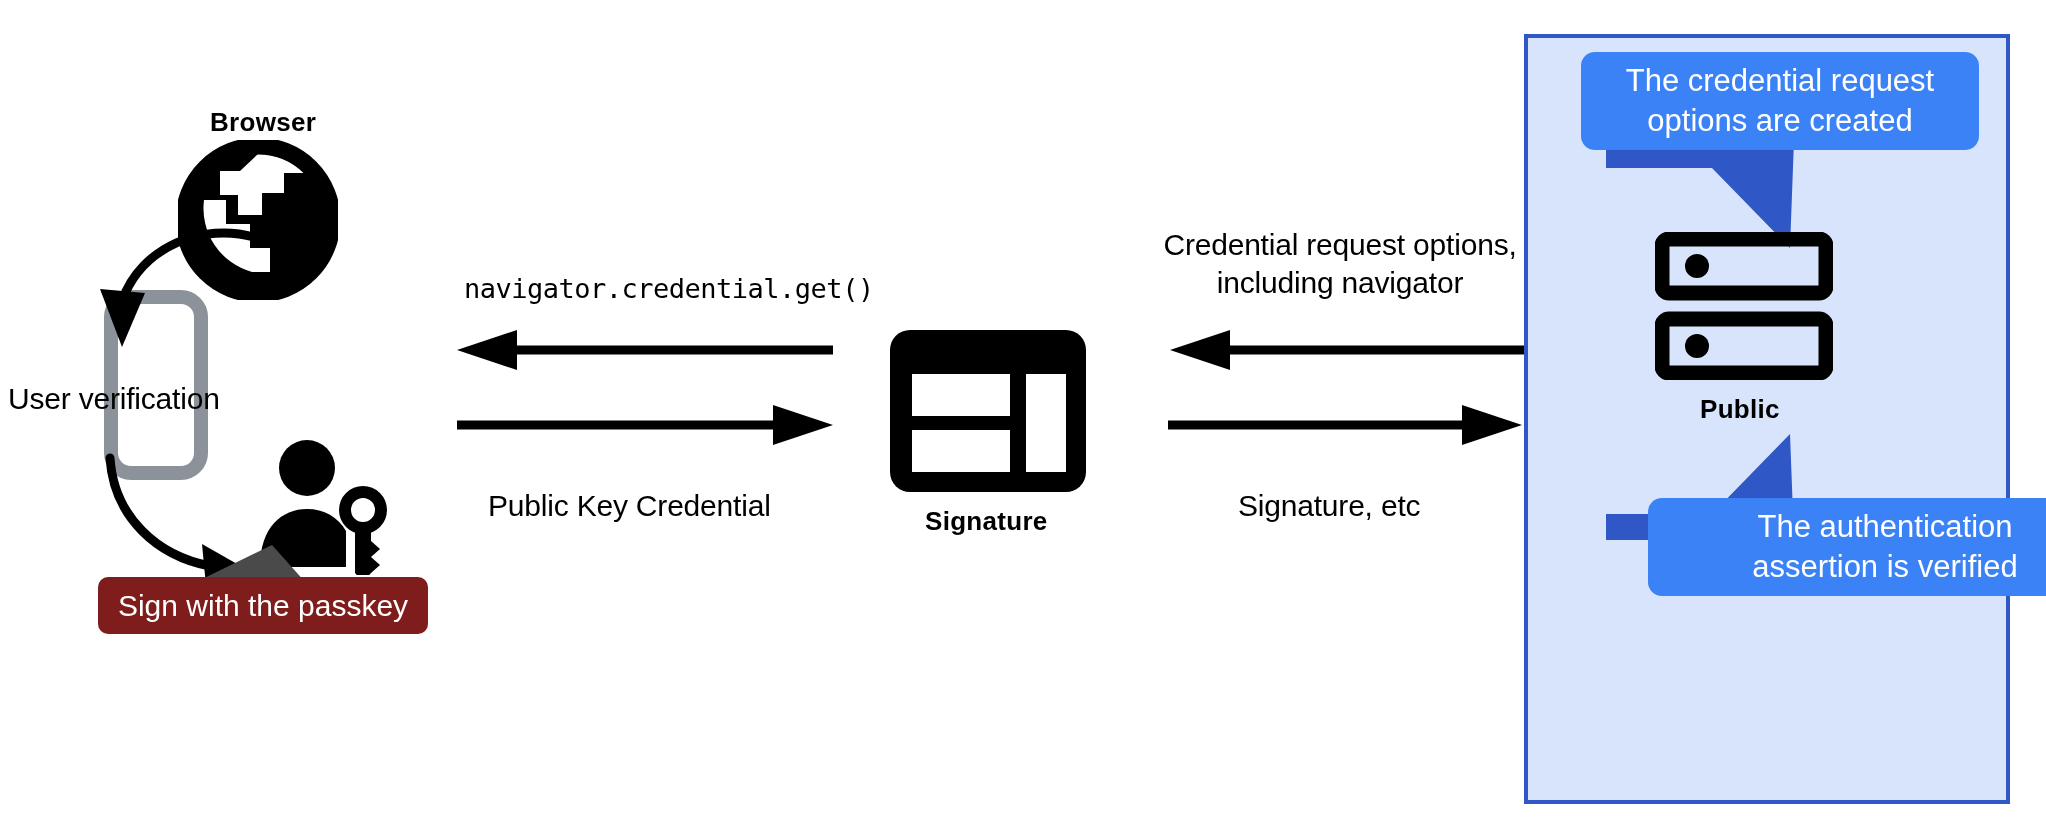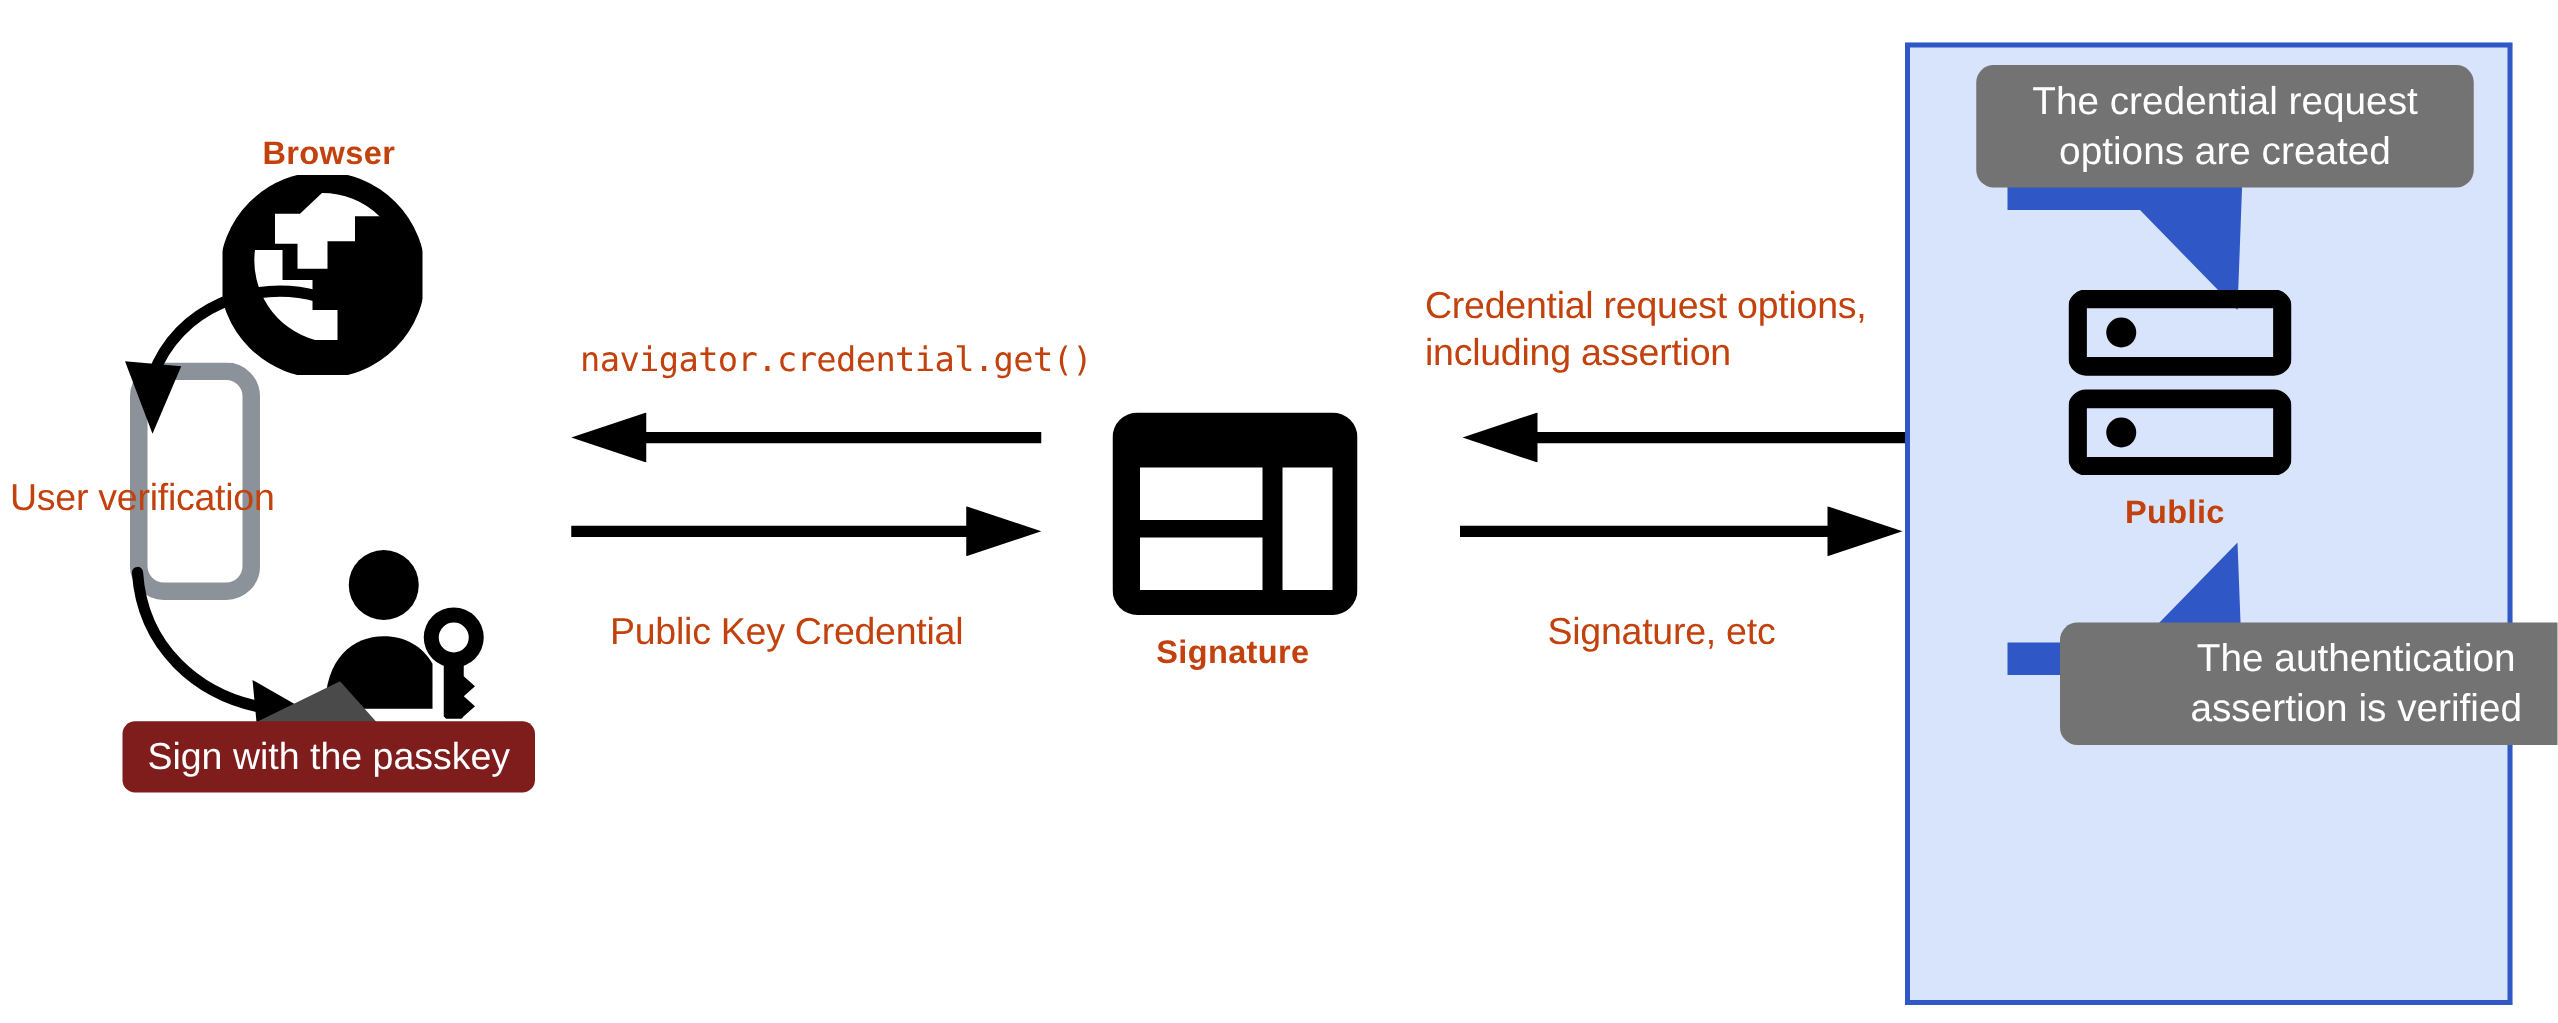--- a/index.html
+++ b/index.html
@@ -19,25 +19,26 @@
     position: absolute;
     left: 0; top: 0;
     width: 2046px;
     height: 818px;
   }
 
   
   .lbl {
     position: absolute;
     font-family: "Liberation Sans", sans-serif;
-    color: #c2410c;
+    color: #000000;
     white-space: pre;
     line-height: 1.28;
     font-size: 30px;
     letter-spacing: -0.2px;
+    text-align: center;
   }
   .lbl.bold { font-weight: bold; font-size: 26px; letter-spacing: 0.3px; }
   .lbl.mono {
     font-family: "DejaVu Sans Mono", "Liberation Mono", monospace;
     font-size: 27px;
     letter-spacing: -0.5px;
   }
   .lbl.wrap { white-space: normal; }
 
   
@@ -48,21 +49,21 @@
     width: 486px;
     height: 770px;
     background: #d8e3fc;
     border: 4px solid #2f57c5;
     box-sizing: border-box;
   }
 
   
   .callout {
     position: absolute;
-    background: #737373;
+    background: #3b82f6;
     border-radius: 14px;
     color: #ffffff;
     font-size: 31px;
     line-height: 1.30;
     text-align: center;
     display: flex;
     align-items: center;
     justify-content: center;
     box-sizing: border-box;
     padding: 10px 16px;
@@ -149,21 +150,21 @@
   <svg class="icon-svg" style="left:890px; top:330px;" width="196" height="162" viewBox="0 0 196 162">
     <rect x="0" y="0" width="196" height="162" rx="20" ry="20" fill="#000000"></rect>
     <rect x="22" y="44" width="98" height="42" fill="#ffffff"></rect>
     <rect x="22" y="100" width="98" height="42" fill="#ffffff"></rect>
     <rect x="136" y="44" width="40" height="98" fill="#ffffff"></rect>
   </svg>
   <div class="lbl bold" style="left:925px; top:505px;">Signature</div>
 
   <div class="lbl wrap" style="left:1140px; top:226px; width:400px;">
     <span>Credential request options,</span><br>
-    <span>including assertion</span>
+    <span>including navigator</span>
   </div>
 
   <svg class="icon-svg" style="left:1168px; top:330px;" width="356" height="40" viewBox="0 0 356 40">
     <line x1="58" y1="20" x2="356" y2="20" stroke="#000000" stroke-width="9"></line>
     <path d="M2 20 L 62 0 L 62 40 Z" fill="#000000"></path>
   </svg>
 
   <svg class="icon-svg" style="left:1168px; top:405px;" width="356" height="40" viewBox="0 0 356 40">
     <line x1="0" y1="20" x2="298" y2="20" stroke="#000000" stroke-width="9"></line>
     <path d="M354 20 L 294 0 L 294 40 Z" fill="#000000"></path>

